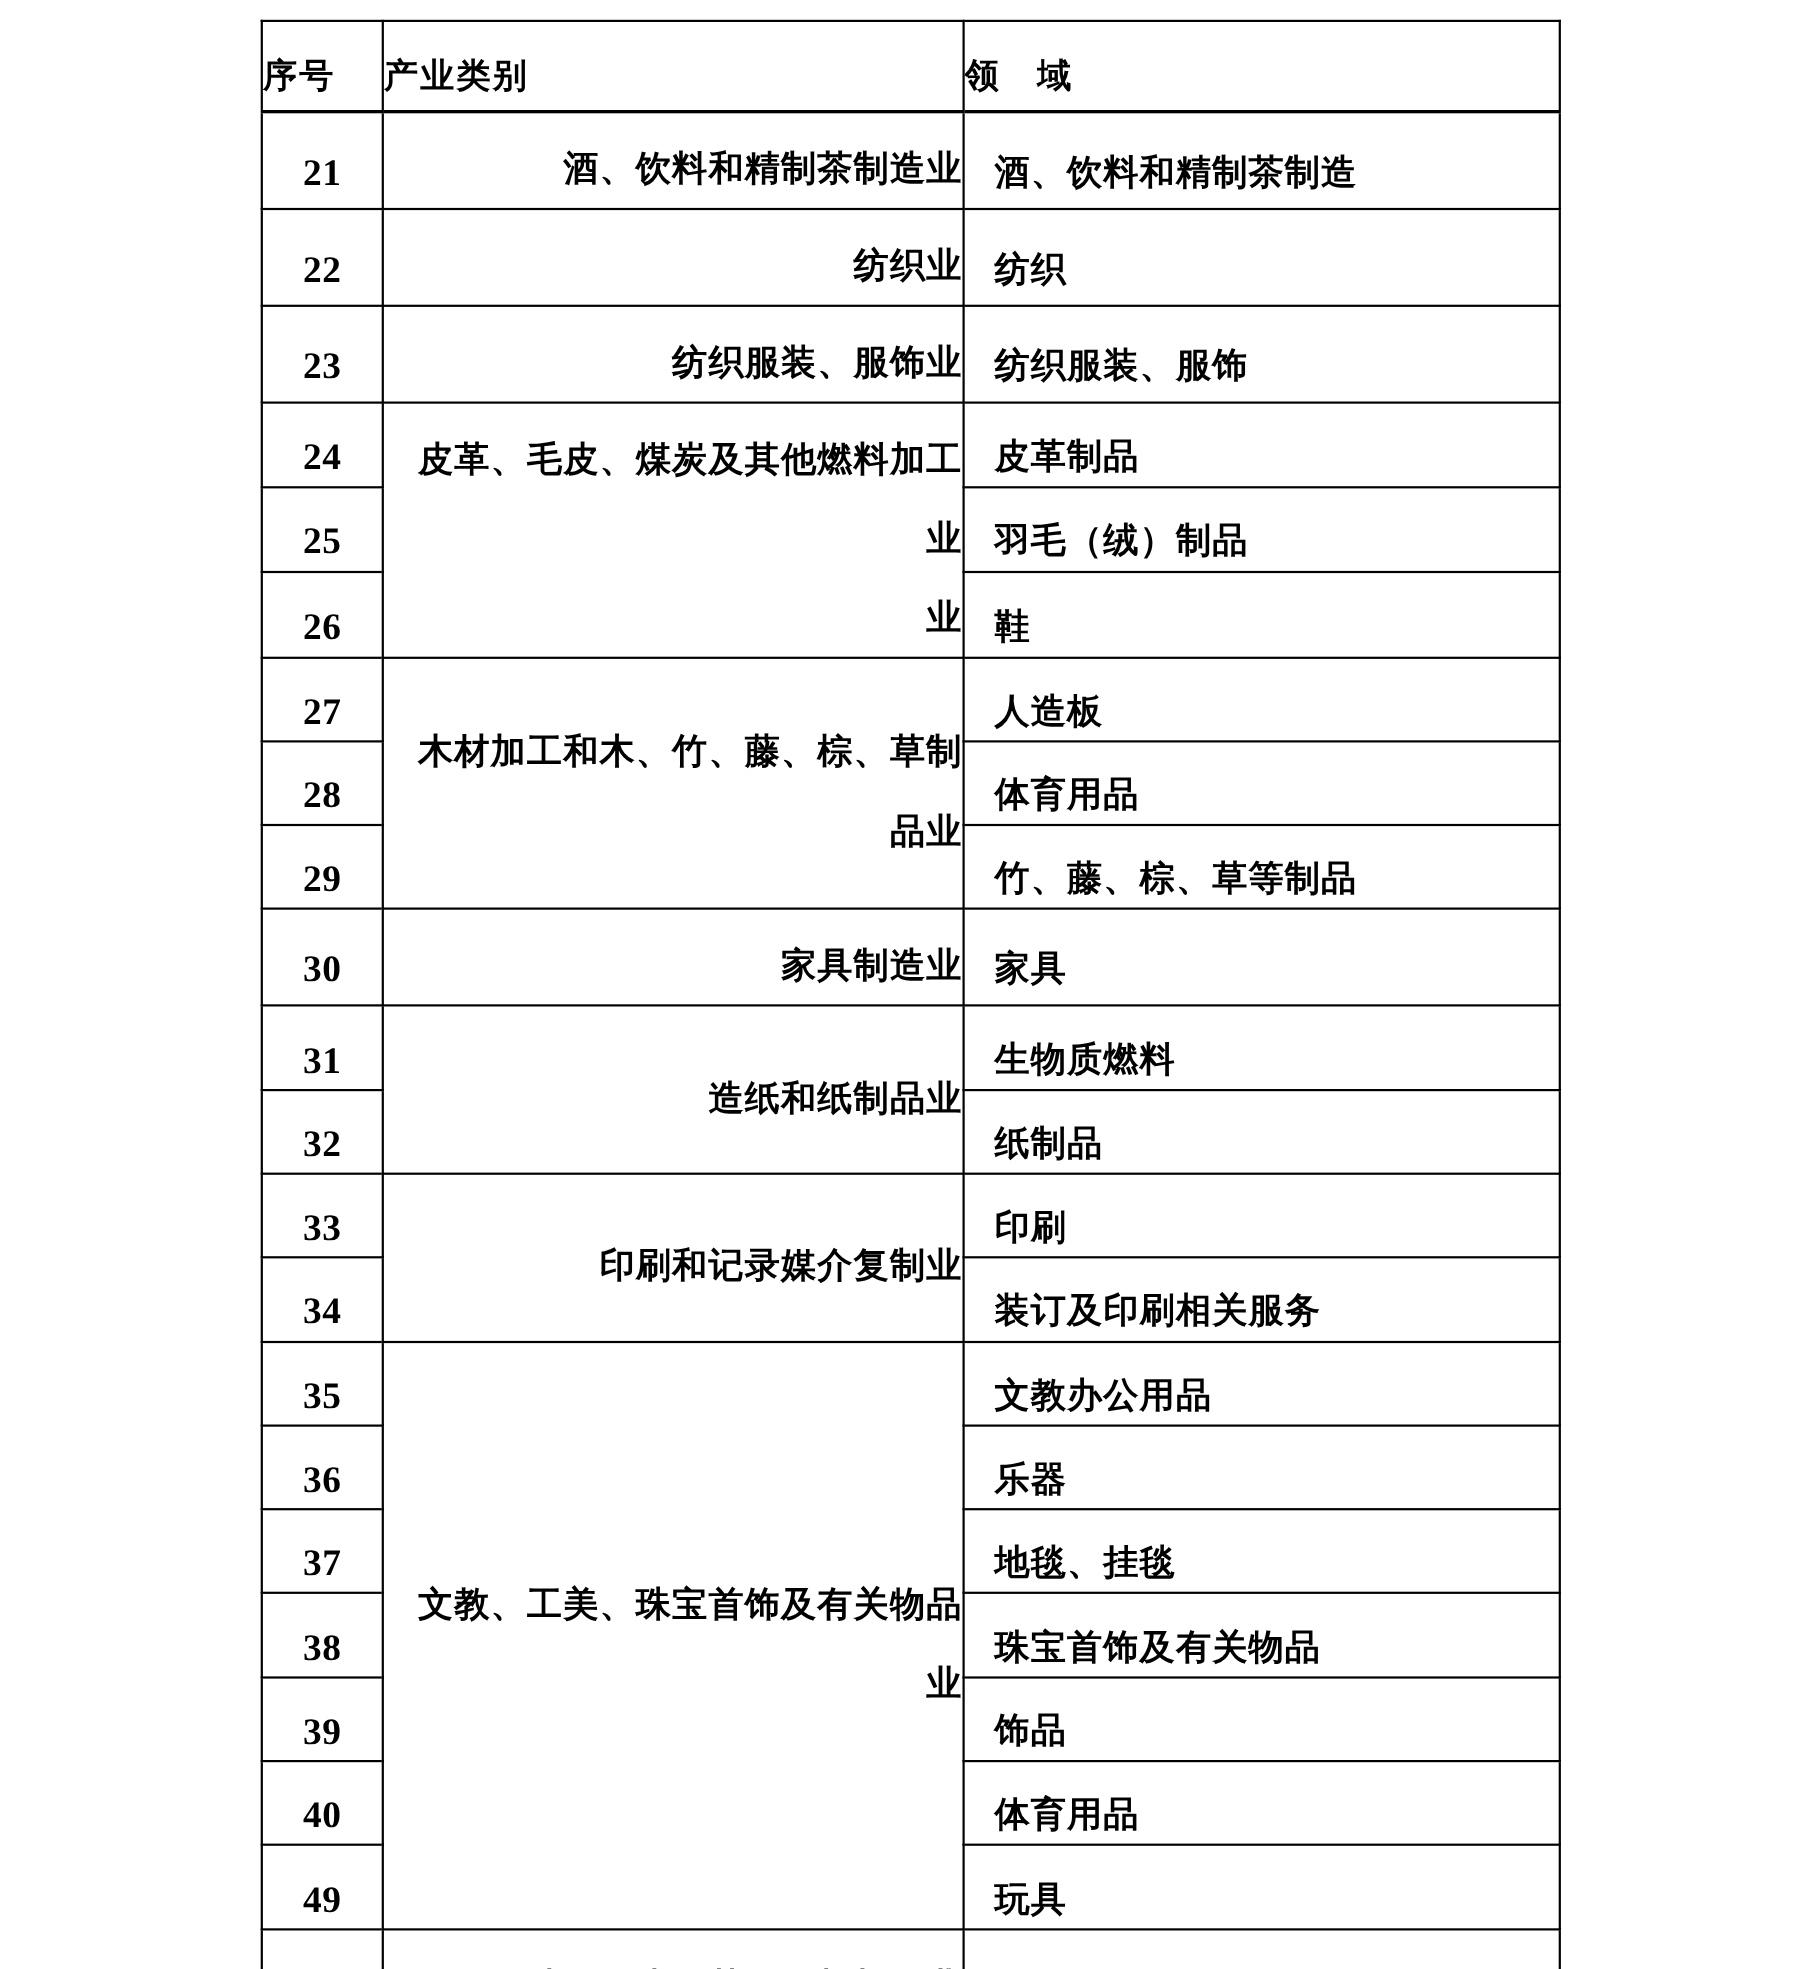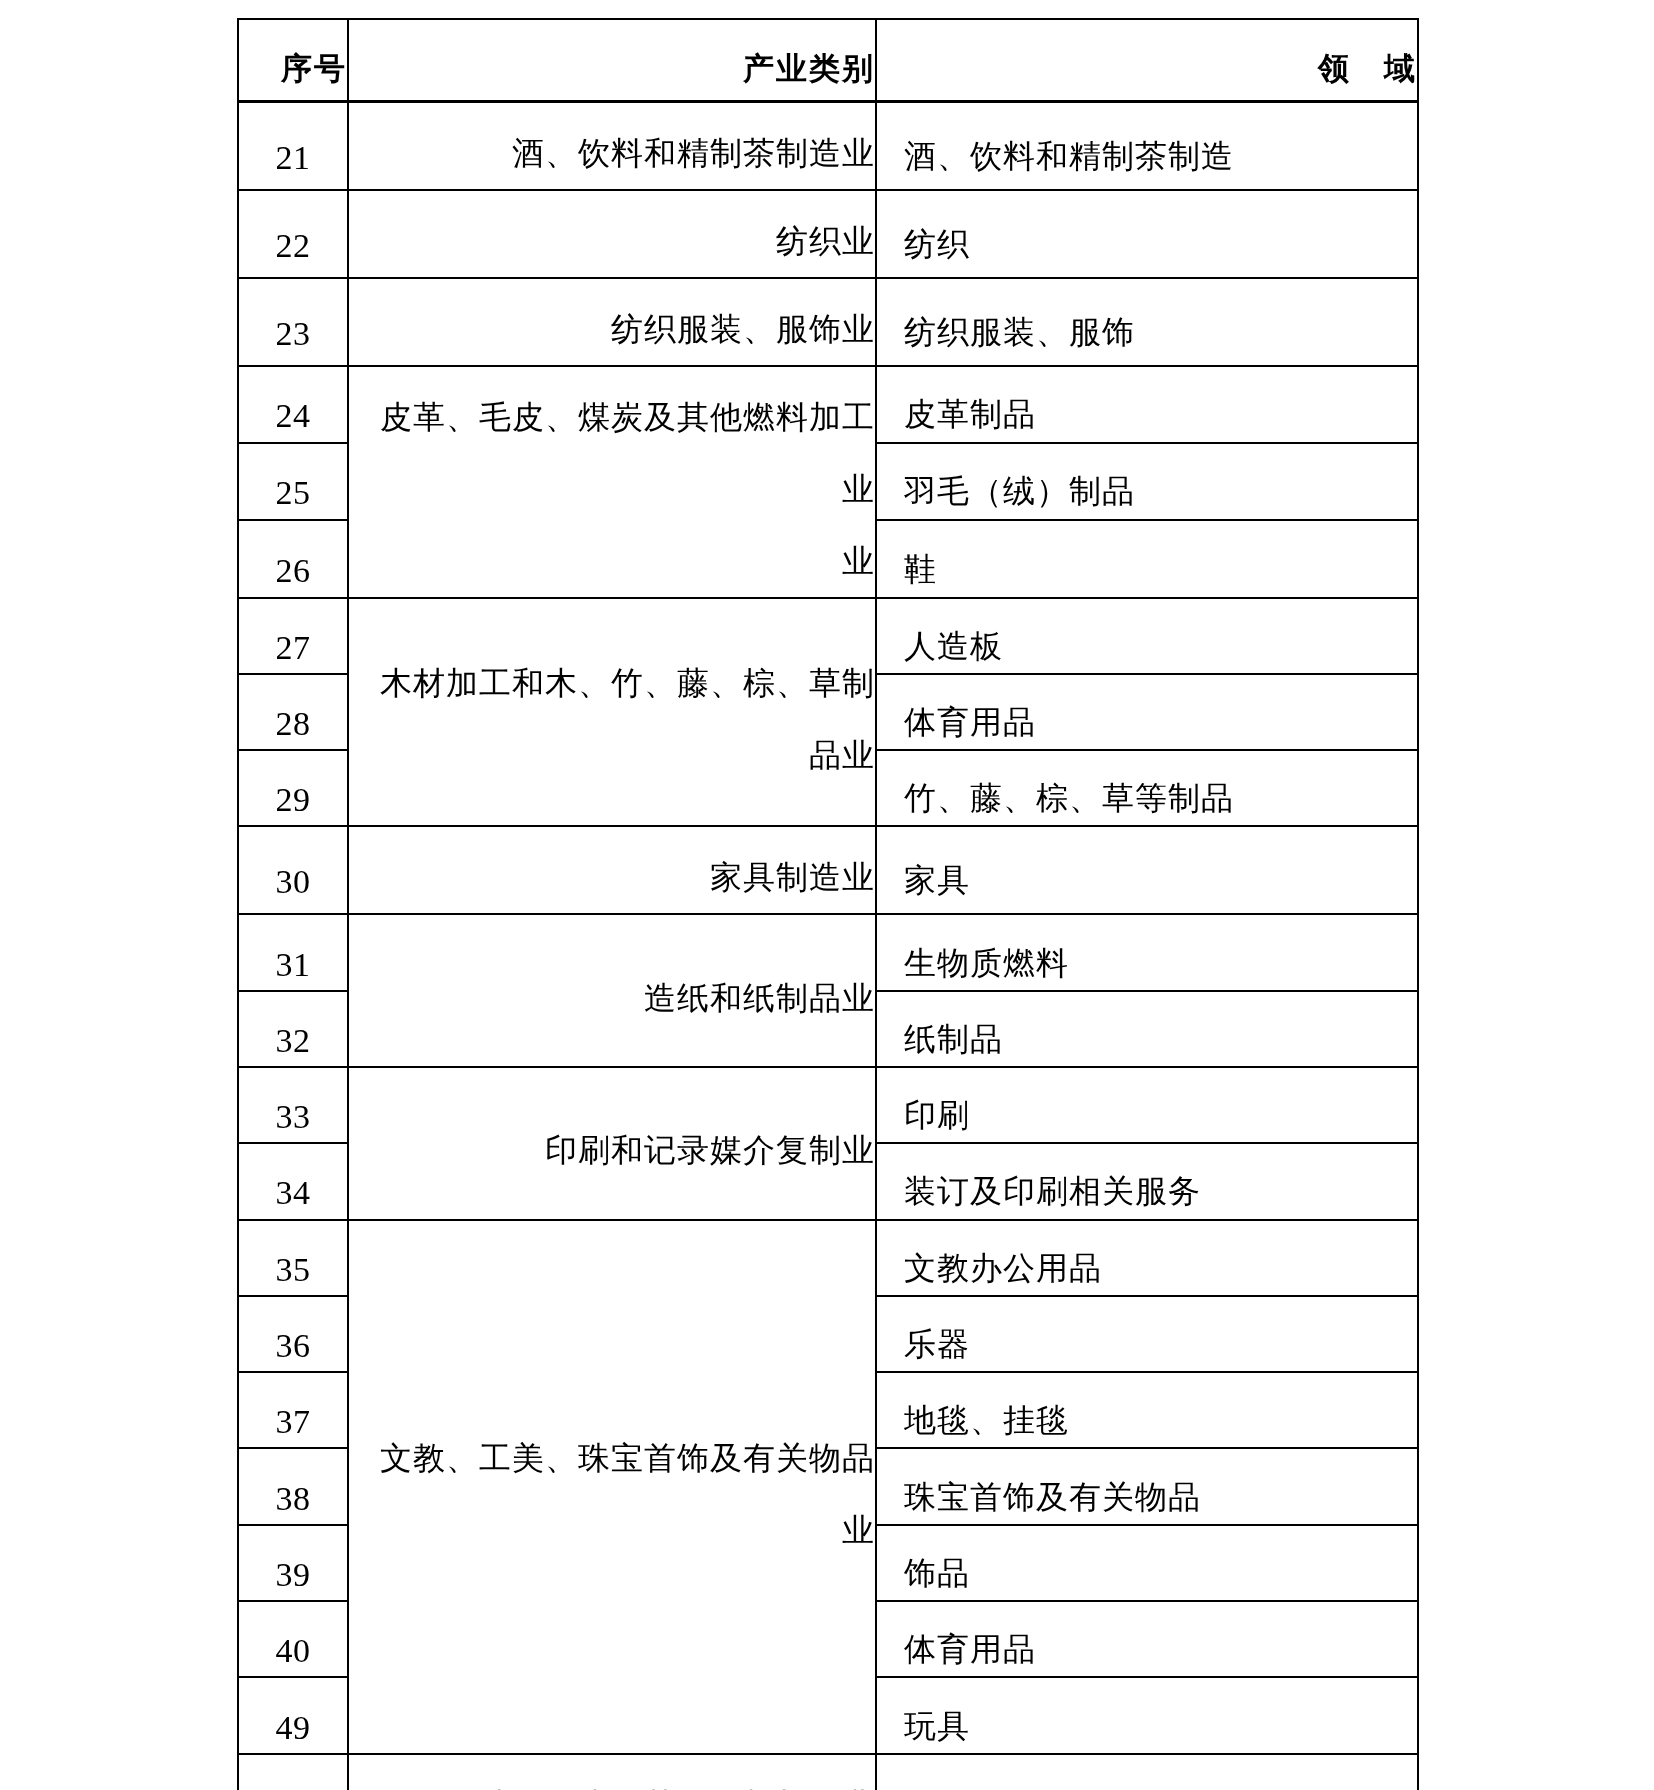--- a/index.html
+++ b/index.html
@@ -20,25 +20,25 @@
   col.c-cat { width:528px; }
   col.c-fld { width:542px; }
 
   th, td {
     border:2px solid #000;
     vertical-align:middle;
     padding:0;
     overflow:hidden;
   }
   tr.hdr { height:82px; }
-  tr.row { height:76.3px; }
+  tr.row { height:76.3px;font-weight:bold; }
 
   th {
     font-size:31px; font-weight:bold; letter-spacing:2px;
-    text-align:right; padding-top:18px;
+    text-align:left; padding-top:18px;
     border-bottom:3px solid #000;
   }
   td.num {
     font-size:34px; text-align:center; padding-top:24px;
     letter-spacing:0.5px;
   }
   td.cat {
     font-size:32px; text-align:right;
     letter-spacing:1px; line-height:72px;
     white-space:pre-line; padding-top:14px;

